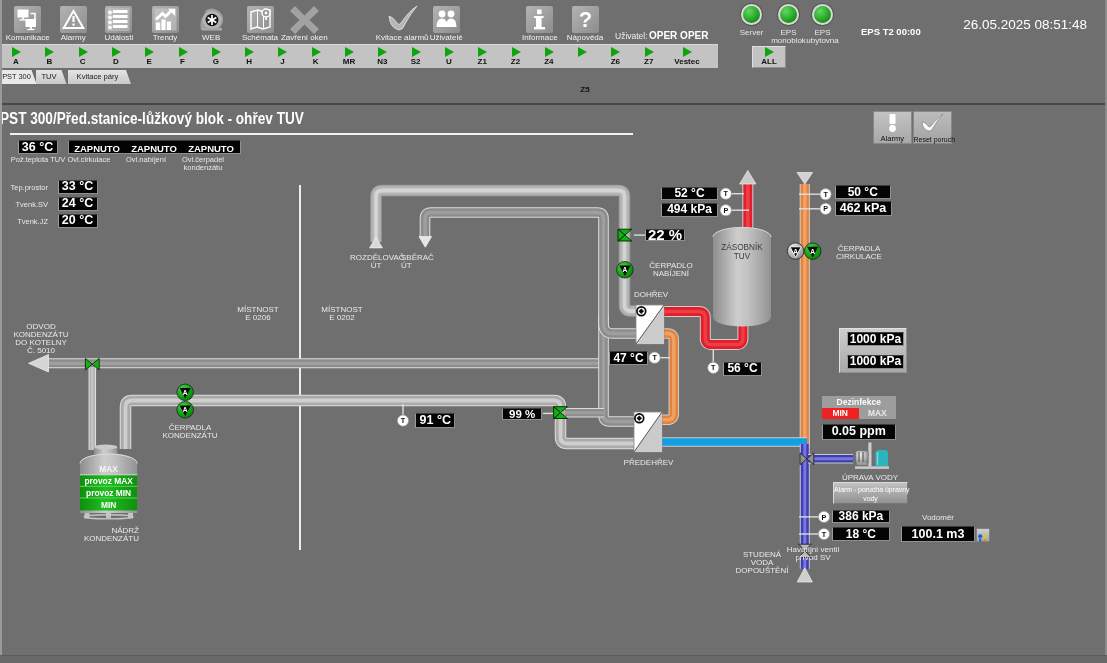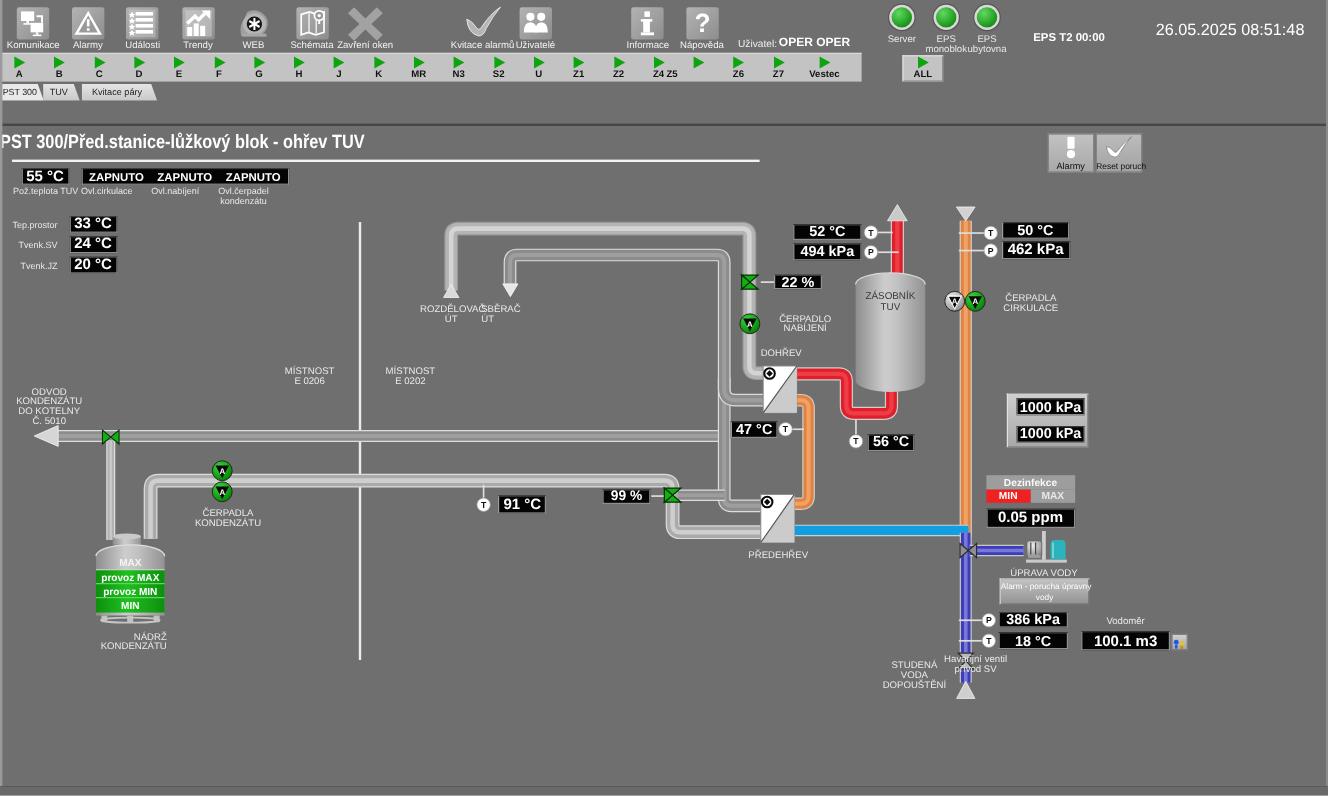--- a/index.html
+++ b/index.html
@@ -183,21 +183,21 @@
   <div class="abl" style="left:395.6px;">S2</div>
   <div class="abt" style="left:444.9px;"></div>
   <div class="abl" style="left:428.9px;">U</div>
   <div class="abt" style="left:478.2px;"></div>
   <div class="abl" style="left:462.2px;">Z1</div>
   <div class="abt" style="left:511.5px;"></div>
   <div class="abl" style="left:495.5px;">Z2</div>
   <div class="abt" style="left:544.8px;"></div>
   <div class="abl" style="left:528.8px;">Z4</div>
   <div class="abt" style="left:578.1px;"></div>
-  <div class="abl" style="left:540px;">Z5</div>
+  <div class="abl" style="left:565px;margin-top:28px;">Z5</div>
   <div class="abt" style="left:611.4px;"></div>
   <div class="abl" style="left:595.4px;">Z6</div>
   <div class="abt" style="left:644.7px;"></div>
   <div class="abl" style="left:628.7px;">Z7</div>
   <div class="abt" style="left:683.0px;"></div>
   <div class="abl" style="left:667.0px;">Vestec</div>
   <div class="abs" style="left:752px;top:45.5px;width:34px;height:22px;background:#c3c3c3;border:1px solid #909090;border-top-color:#dedede;border-left-color:#dedede;"></div>
   <div class="abt" style="left:764.5px;"></div>
   <div class="abl" style="left:749px;">ALL</div>
 
@@ -217,21 +217,21 @@
       </svg>
     <div style="position:absolute;bottom:0.5px;width:100%;text-align:center;font-size:7.6px;color:#111;">Alarmy</div>
   </div>
   <div class="abs" style="left:912.5px;top:111px;width:39.5px;height:33px;background:linear-gradient(#bcbcbc,#a3a3a3);border:1px solid #888;">
     <svg width="38" height="23" viewBox="0 0 38 23">
         <path d="M8,10 Q9,18 15,19 Q18,19 19.5,15 Q24,7 29,2 Q23,6 17,14 Q15.5,16 14,14 Q11,10 8,10 Z" fill="#fff" stroke="#777" stroke-width="0.6"></path>
       </svg>
     <div style="position:absolute;bottom:0.5px;width:100%;text-align:center;font-size:7px;color:#111;white-space:nowrap;">Reset poruch</div>
   </div>
 
-  <div class="disp" style="left:17.5px;top:140px;width:40px;height:14px;font-size:12.5px;line-height:12px;">55 °C</div>
+  <div class="disp" style="left:17.5px;top:140px;width:40px;height:14px;font-size:12.5px;line-height:12px;">36 °C</div>
   <div class="abs" style="left:68px;top:140px;width:172.5px;height:14px;background:#040404;border:1px solid #8f8f8f;border-top-color:#3c3c3c;"></div>
   <div class="abs" style="left:68px;top:141px;width:58px;text-align:center;color:#fff;font-weight:bold;font-size:9.5px;padding-top:2px;">ZAPNUTO</div>
   <div class="abs" style="left:125px;top:141px;width:58px;text-align:center;color:#fff;font-weight:bold;font-size:9.5px;padding-top:2px;">ZAPNUTO</div>
   <div class="abs" style="left:182px;top:141px;width:58px;text-align:center;color:#fff;font-weight:bold;font-size:9.5px;padding-top:2px;">ZAPNUTO</div>
   <div class="lbl" style="left:7px;top:156px;width:62px;font-size:7.5px;">Pož.teplota TUV</div>
   <div class="lbl" style="left:60px;top:156px;width:58px;font-size:7.5px;">Ovl.cirkulace</div>
   <div class="lbl" style="left:117px;top:156px;width:58px;font-size:7.5px;">Ovl.nabíjení</div>
   <div class="lbl" style="left:174px;top:156px;width:58px;font-size:7.5px;">Ovl.čerpadel
 kondenzátu</div>
 
@@ -415,21 +415,21 @@
   <rect x="855.8" y="450.8" width="12.4" height="13" rx="1.5" fill="url(#spump)" stroke="#666" stroke-width="0.6"></rect>
   <line x1="859" y1="452" x2="859" y2="462" stroke="#444" stroke-width="1"></line>
   <line x1="863" y1="452" x2="863" y2="462" stroke="#444" stroke-width="1"></line>
   <rect x="856.8" y="462.5" width="10.4" height="2.4" fill="#9e9e9e"></rect>
   <path d="M875.5,453.5 Q875.5,450 879,450 L884.5,450 Q888,450 888,453.5 L888,466 L875.5,466 Z" fill="#2cb4bc"></path>
   <path d="M877.5,452 L877.5,465" stroke="#6fd8dc" stroke-width="1.6"></path>
   </svg>
 
   <div class="disp" style="left:661px;top:186.8px;width:57px;height:13.6px;font-size:12px;line-height:11.6px;">52 °C</div>
   <div class="disp" style="left:661px;top:203.2px;width:57px;height:13.6px;font-size:12px;line-height:11.6px;">494 kPa</div>
-  <div class="disp" style="left:645px;top:228.6px;width:40px;height:12.8px;font-size:12px;line-height:10.8px;">22 %</div>
+  <div class="disp" style="left:645px;top:228.6px;width:40px;height:12.8px;font-size:15px;line-height:10.8px;">22 %</div>
   <div class="disp" style="left:834.5px;top:185px;width:56.5px;height:14.4px;font-size:12px;line-height:12.4px;">50 °C</div>
   <div class="disp" style="left:834.5px;top:201px;width:57px;height:15px;font-size:12.5px;line-height:13px;">462 kPa</div>
   <div class="disp" style="left:609px;top:350.6px;width:39px;height:14px;font-size:12px;line-height:12px;">47 °C</div>
   <div class="disp" style="left:723px;top:362px;width:39px;height:13.6px;font-size:12px;line-height:11.6px;">56 °C</div>
   <div class="disp" style="left:415.3px;top:412.8px;width:40px;height:15px;font-size:12.5px;line-height:13px;">91 °C</div>
   <div class="disp" style="left:502px;top:407.7px;width:40.3px;height:12.6px;font-size:11.5px;line-height:10.6px;">99 %</div>
   <div class="abs" style="left:839px;top:328px;width:68px;height:45.4px;background:linear-gradient(#cecece,#a8a8a8);border:1px solid #909090;border-top-color:#e2e2e2;border-left-color:#e2e2e2;"></div>
   <div class="disp" style="left:846.8px;top:332.2px;width:57.3px;height:14px;font-size:12px;line-height:12px;">1000 kPa</div>
   <div class="disp" style="left:846.8px;top:355.4px;width:57.3px;height:13.6px;font-size:12px;line-height:11.6px;">1000 kPa</div>
   <div class="abs" style="left:821.6px;top:396px;width:74.3px;height:12.2px;background:#9d9d9d;color:#fafafa;font-size:8.5px;font-weight:bold;text-align:center;line-height:12px;">Dezinfekce</div>

